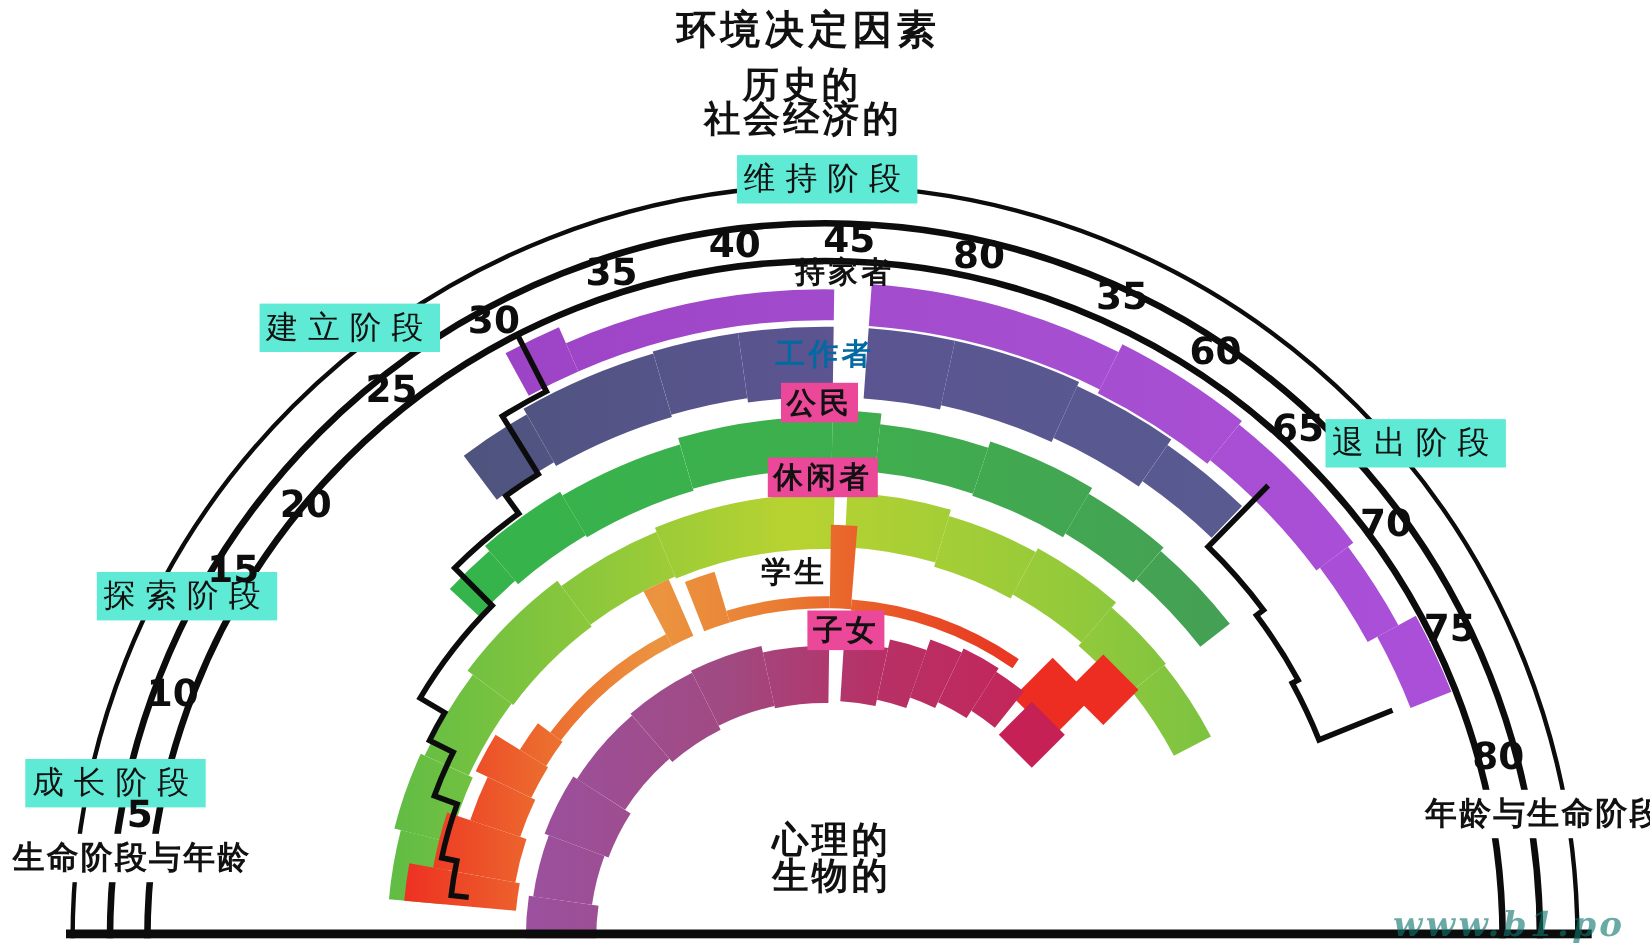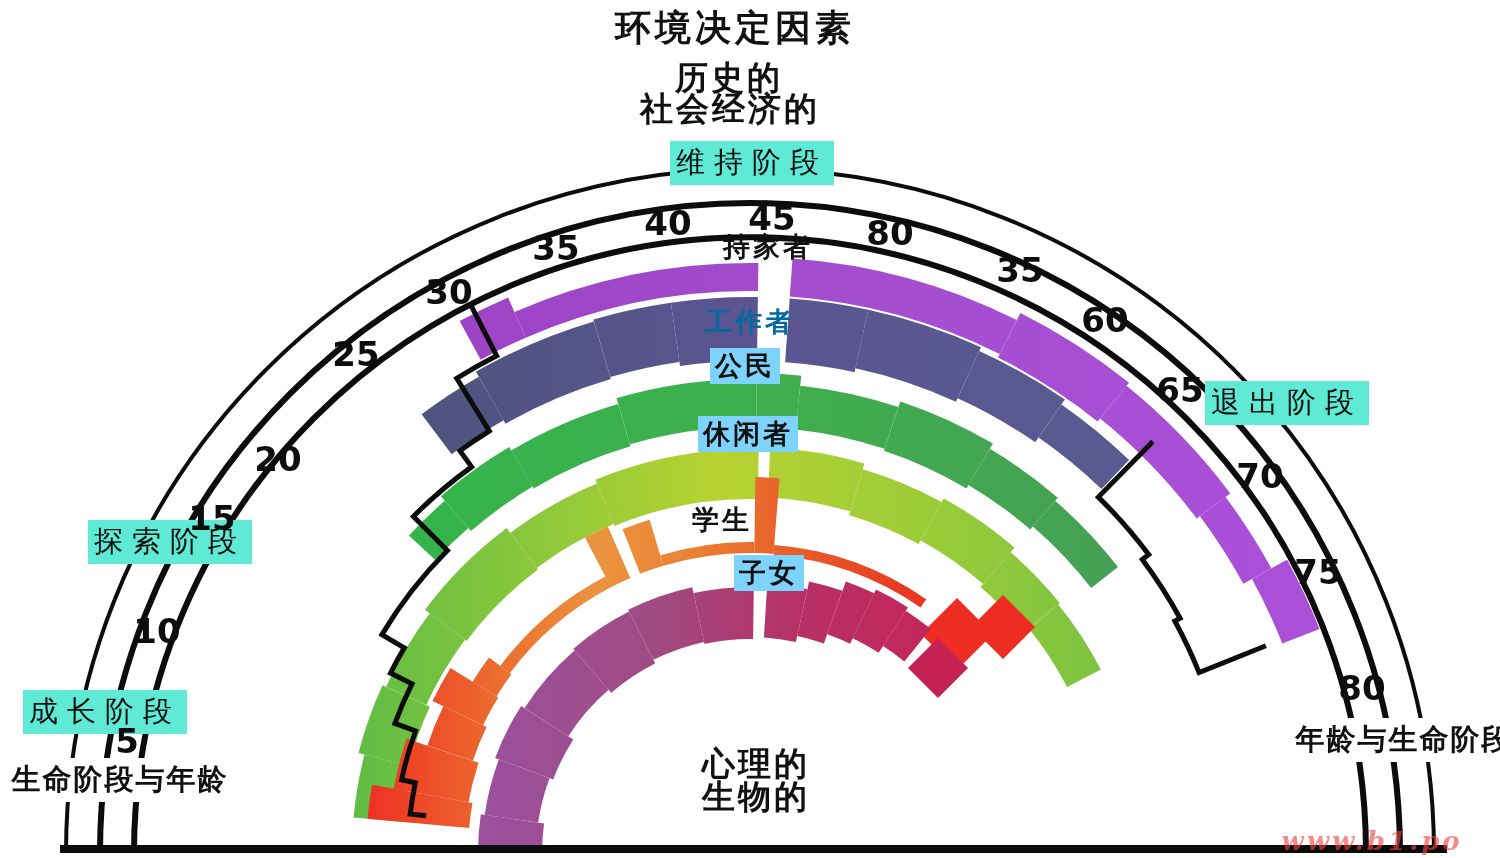--- a/index.html
+++ b/index.html
@@ -5,24 +5,24 @@
   html,body{margin:0;padding:0;background:#ffffff;width:1500px;height:858px;overflow:hidden;
     font-family:"DejaVu Sans","Liberation Sans",sans-serif;}
   #stage{position:relative;width:1264px;height:858px;background:#fff;}
   #rainbow-svg{position:absolute;left:0;top:0;}
   .txt{position:absolute;transform:translate(-50%,-50%);white-space:nowrap;color:#111;}
   .title-main{font-size:36px;font-weight:bold;letter-spacing:4px;}
   .title-sub{font-size:33px;font-weight:bold;letter-spacing:3px;}
   .stage-label{font-size:29px;letter-spacing:9px;background:#5eead4;padding:2px 6px;}
   .corner-label{font-size:29px;font-weight:bold;letter-spacing:2px;background:#fff;padding:2px 4px;}
   .band-label{font-size:27px;font-weight:bold;letter-spacing:3px;}
-  .band-label.padded{background:#7dd3fc;padding:0 5px;}
+  .band-label.padded{background:#ec4899;padding:0 5px;}
   .band-label.on-band{color:#0369a1;}
   .tick{font-size:34px;font-weight:bold;color:#0d0d0d;}
-  .watermark{font-size:26px;font-style:italic;font-weight:bold;color:#ef4444;opacity:.62;
+  .watermark{font-size:31px;font-style:italic;font-weight:bold;color:#0f766e;opacity:.62;
     letter-spacing:3px;font-family:"DejaVu Serif","Liberation Serif",serif;}
 </style>
 </head>
 <body>
 
 <div id="stage">
 
   <svg id="rainbow-svg" width="1500" height="858" viewBox="0 0 1500 858">
     <defs id="grad-defs">
         <linearGradient id="grad-homemaker" gradientUnits="userSpaceOnUse" x1="460" y1="0" x2="1330" y2="0">
@@ -135,20 +135,21 @@
 
   <div class="txt title-main" style="left:735px;top:28px;">环境决定因素</div>
   <div class="txt title-sub" style="left:729px;top:78px;">历史的</div>
   <div class="txt title-sub" style="left:730px;top:109px;">社会经济的</div>
 
   <div class="txt title-sub" style="left:756px;top:764px;">心理的</div>
   <div class="txt title-sub" style="left:756px;top:797px;">生物的</div>
 
   <div class="txt stage-label" style="left:105px;top:712px;">成长阶段</div>
   <div class="txt stage-label" style="left:170px;top:542px;">探索阶段</div>
+  <div class="txt stage-label" style="left:318px;top:298px;">建立阶段</div>
   <div class="txt stage-label" style="left:752px;top:163px;">维持阶段</div>
   <div class="txt stage-label" style="left:1287px;top:403px;">退出阶段</div>
 
   <div class="txt corner-label" style="left:120px;top:780px;">生命阶段与年龄</div>
   <div class="txt corner-label" style="left:1404px;top:740px;">年龄与生命阶段</div>
 
   <div class="txt tick" style="left:127px;top:741px;">5</div>
   <div class="txt tick" style="left:157px;top:631px;">10</div>
   <div class="txt tick" style="left:212px;top:518px;">15</div>
   <div class="txt tick" style="left:278px;top:428px;margin-top:31px;">20</div>

